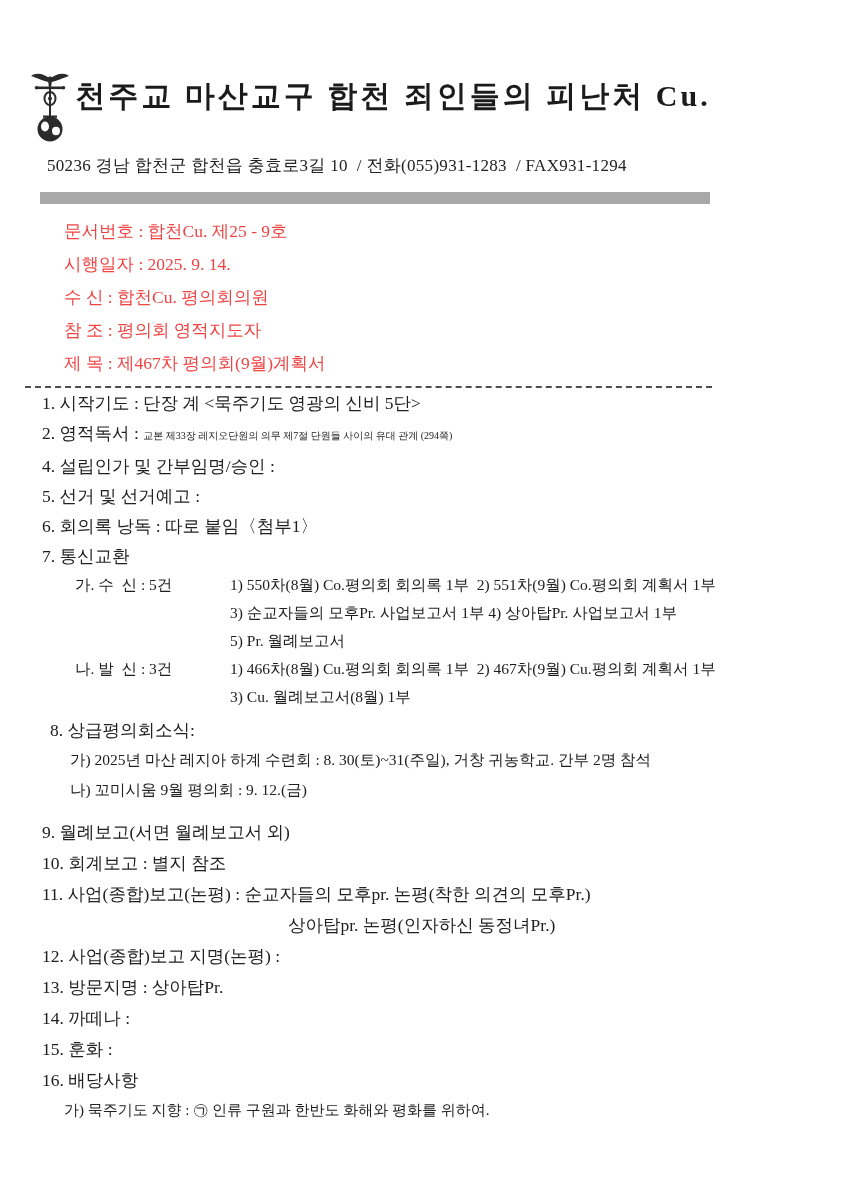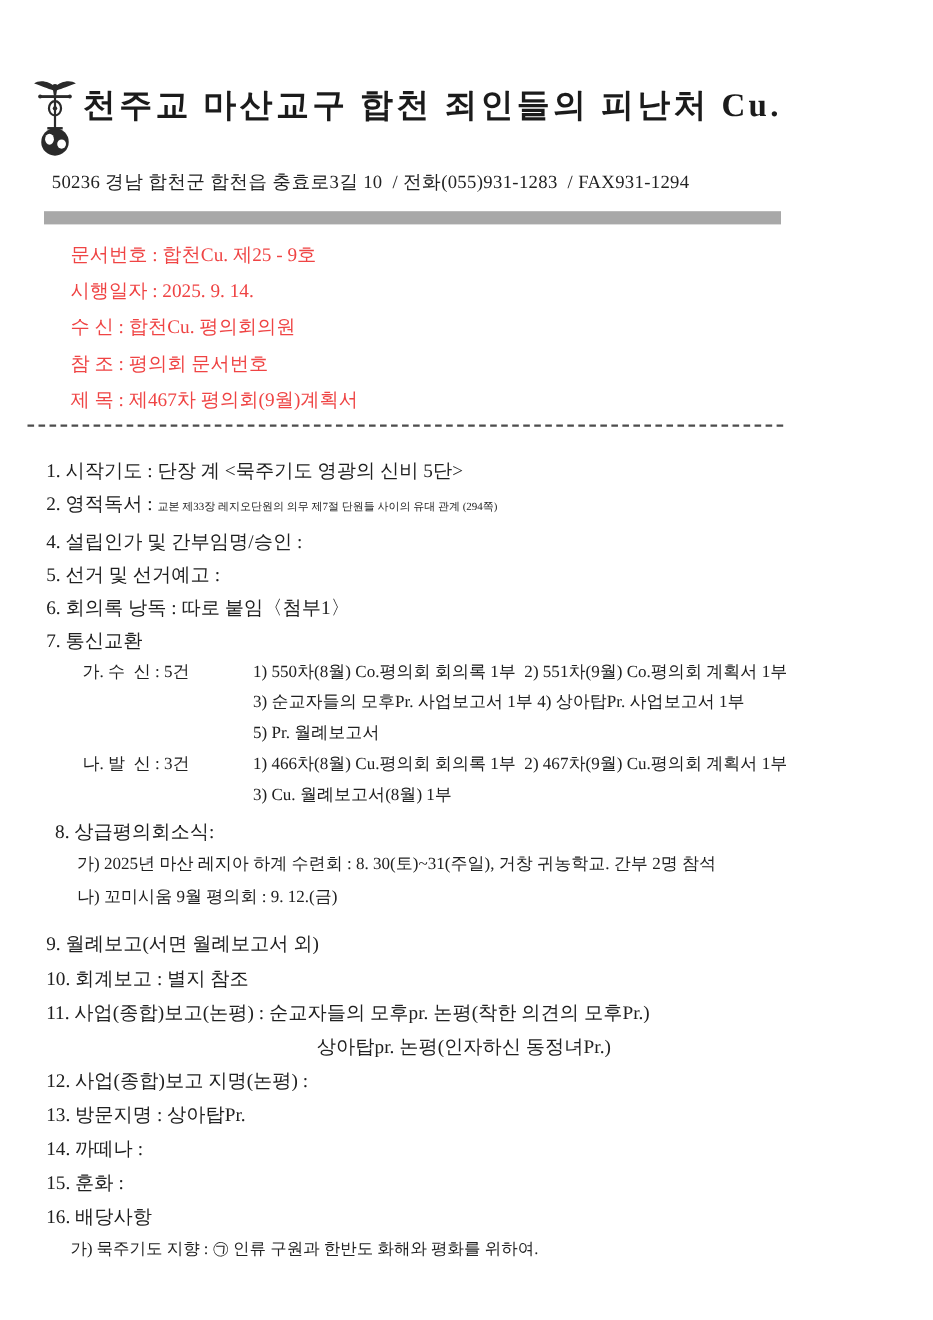--- a/index.html
+++ b/index.html
@@ -53,21 +53,21 @@
 
   
   .dashed-divider{
     margin:6px 28px 0 25px;
     border-top:2px dashed #4d4d4d;
     height:0;
   }
 
   
   .agenda{
-    margin:25px 0 0 42px;
+    margin:0 0 0 42px;
     font-size:17.5px;
     color:#202020;
   }
   .line{line-height:30px;}
   .small{font-size:10px;}
   .sub7-row{
     display:flex;
     align-items:flex-start;
     margin-left:33px;
     font-size:15.5px;
@@ -127,21 +127,21 @@
   </div>
 
   <div class="address pre">50236 경남 합천군 합천읍 충효로3길 10  / 전화(055)931-1283  / FAX931-1294</div>
 
   <div class="gray-bar"></div>
 
   <div class="doc-info">
     <div class="pre">문서번호 : 합천Cu. 제25 - 9호</div>
     <div class="pre">시행일자 : 2025. 9. 14.</div>
     <div class="pre">수 신 : 합천Cu. 평의회의원</div>
-    <div class="pre">참 조 : 평의회 문서번호</div>
+    <div class="pre">참 조 : 평의회 영적지도자</div>
     <div class="pre">제 목 : 제467차 평의회(9월)계획서</div>
   </div>
 
   <div class="dashed-divider"></div>
 
   <div class="agenda">
     <div class="line pre">1. 시작기도 : 단장 계 &lt;묵주기도 영광의 신비 5단&gt;</div>
     <div class="line pre"><span class="pre">2. 영적독서 : </span><span class="small pre">교본 제33장 레지오단원의 의무 제7절 단원들 사이의 유대 관계 (294쪽)</span></div>
     <div class="line pre">4. 설립인가 및 간부임명/승인 :</div>
     <div class="line pre">5. 선거 및 선거예고 :</div>

